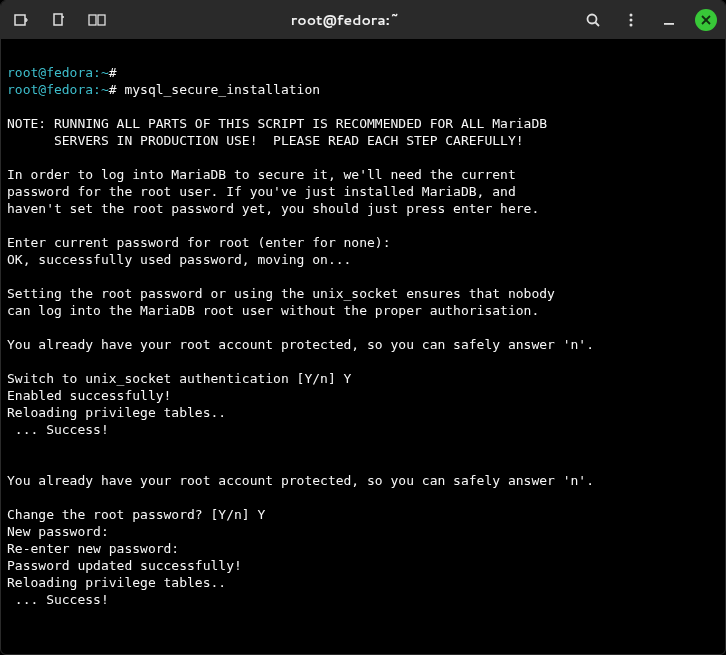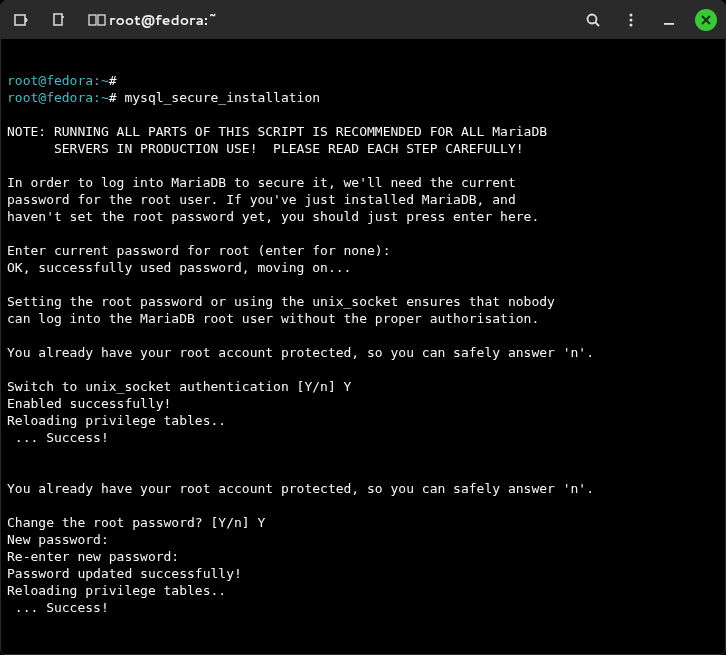--- a/index.html
+++ b/index.html
@@ -27,21 +27,21 @@
       font-family: 'Cantarell', sans-serif;
       font-size: 13px;
     }
     .titlebar-left {
       display: flex;
       gap: 14px;
       align-items: center;
     }
     .titlebar-center {
       flex: 1;
-      text-align: left;
+      text-align: center;
       font-weight: bold;
       color: #f0f0f0;
       font-size: 14px;
     }
     .titlebar-right {
       display: flex;
       gap: 14px;
       align-items: center;
     }
     .icon-btn {
@@ -61,21 +61,21 @@
       display: flex;
       align-items: center;
       justify-content: center;
       cursor: pointer;
     }
     .close-btn svg {
       width: 10px;
       height: 10px;
     }
     .terminal {
-      padding: 16px 6px;
+      padding: 8px 6px;
       color: #f8f8f8;
       line-height: 17px;
       white-space: pre;
       font-family: 'DejaVu Sans Mono', 'Liberation Mono', monospace;
       font-size: 13px;
     }
     .prompt-user {
       color: #3dbdcb;
     }
     .prompt-path {

